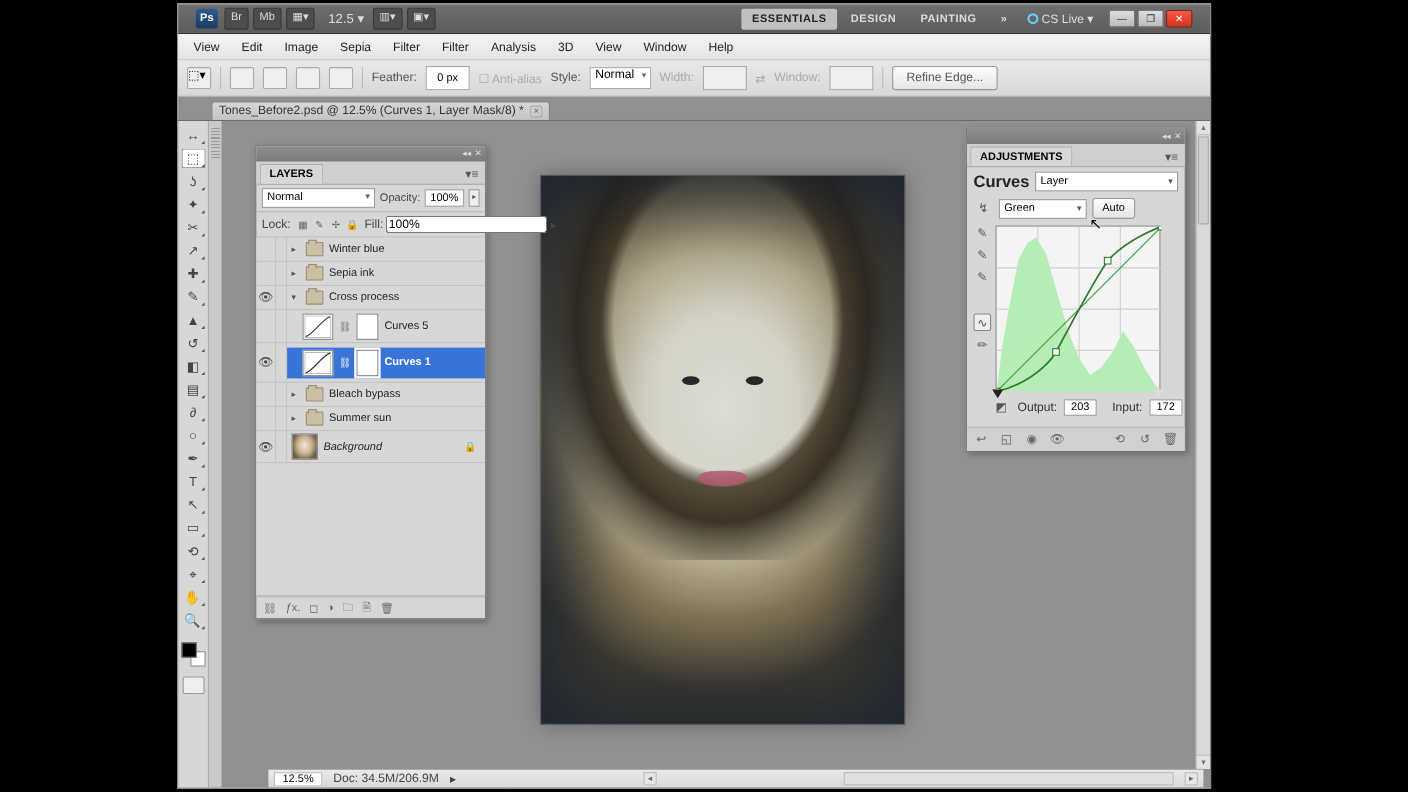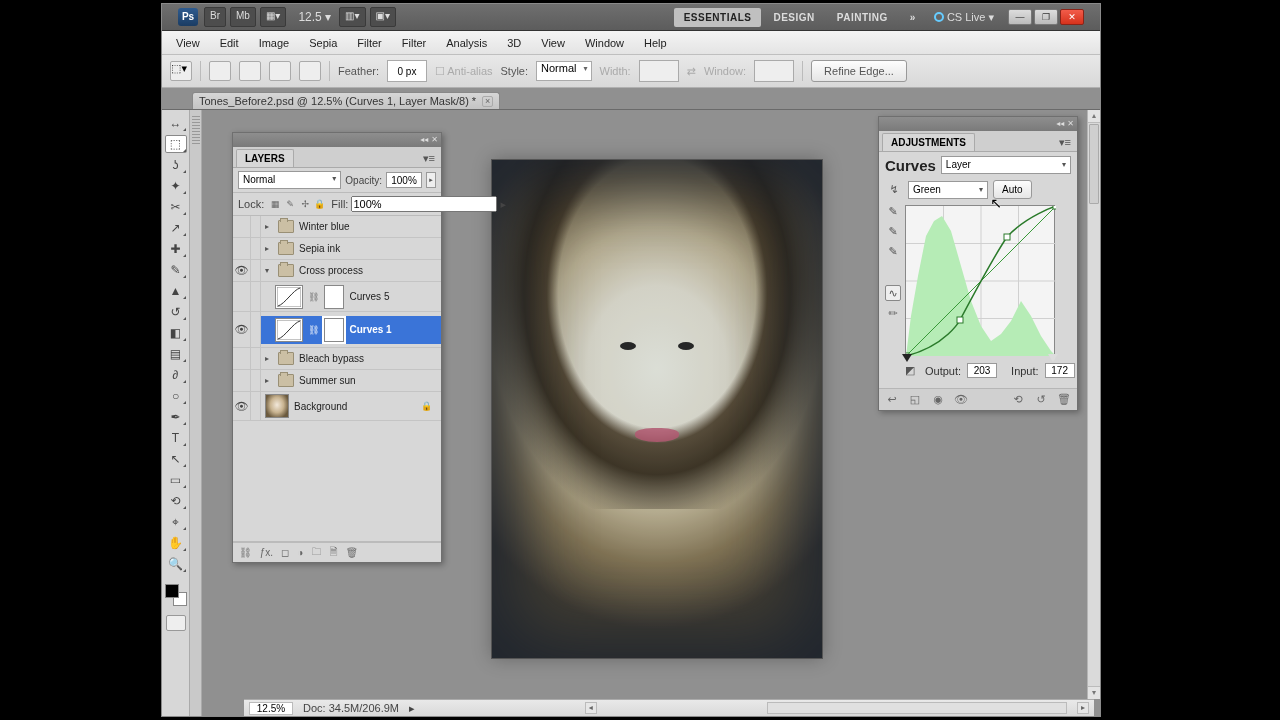--- a/index.html
+++ b/index.html
@@ -93,21 +93,21 @@
 
 .layer-list { max-height: 365px; overflow-y: auto; background:#d7d7d7; border-bottom:1px solid #bbb;}
 .layer-row { display:flex; align-items:center; min-height:22px; border-bottom:1px solid #c4c4c4;}
 .layer-row .vis { width:18px; text-align:center; color:#444; font-size:11px; border-right:1px solid #c4c4c4; align-self:stretch; display:flex; align-items:center; justify-content:center;}
 .layer-row .link-col { width:10px; border-right:1px solid #c4c4c4; align-self:stretch;}
 .layer-row .content { flex:1; display:flex; align-items:center; gap:5px; padding:2px 4px;}
 .layer-row .twisty { width:8px; color:#555; font-size:8px;}
 .layer-row .folder { width:16px; height:13px; background:#cbbfa4; border:1px solid #998f75; border-radius:1px; position:relative;}
 .layer-row .folder::before{content:""; position:absolute; top:-3px; left:1px; width:6px; height:3px; background:#cbbfa4; border:1px solid #998f75; border-bottom:none;}
 .layer-row .name { font-size:10px; color:#222;}
-.layer-row .name.italic { }
+.layer-row .name.italic { font-style: italic;}
 .layer-row.selected { }
 .layer-row.selected .content { background:#3a74d8; color:#fff;}
 .layer-row.selected .content .name { color:#fff; font-weight:bold;}
 .layer-row.nested .content { padding-left: 14px;}
 .curves-thumb { width:28px; height:24px; background:#fff; border:1px solid #888; display:flex; align-items:center; justify-content:center;}
 .curves-thumb svg { width:24px; height:20px;}
 .mask-thumb { width:20px; height:24px; background:#fff; border:1px solid #888;}
 .link-icon { font-size:9px; color:#666;}
 .img-thumb { width:24px; height:24px; border:1px solid #888; background: radial-gradient(12px 14px at 50% 45%, #f2e8da 0%, #c8b390 55%, #6b5a3e 100%);}
 .lock-badge { margin-left:auto; margin-right:4px; color:#888; font-size:9px;}

